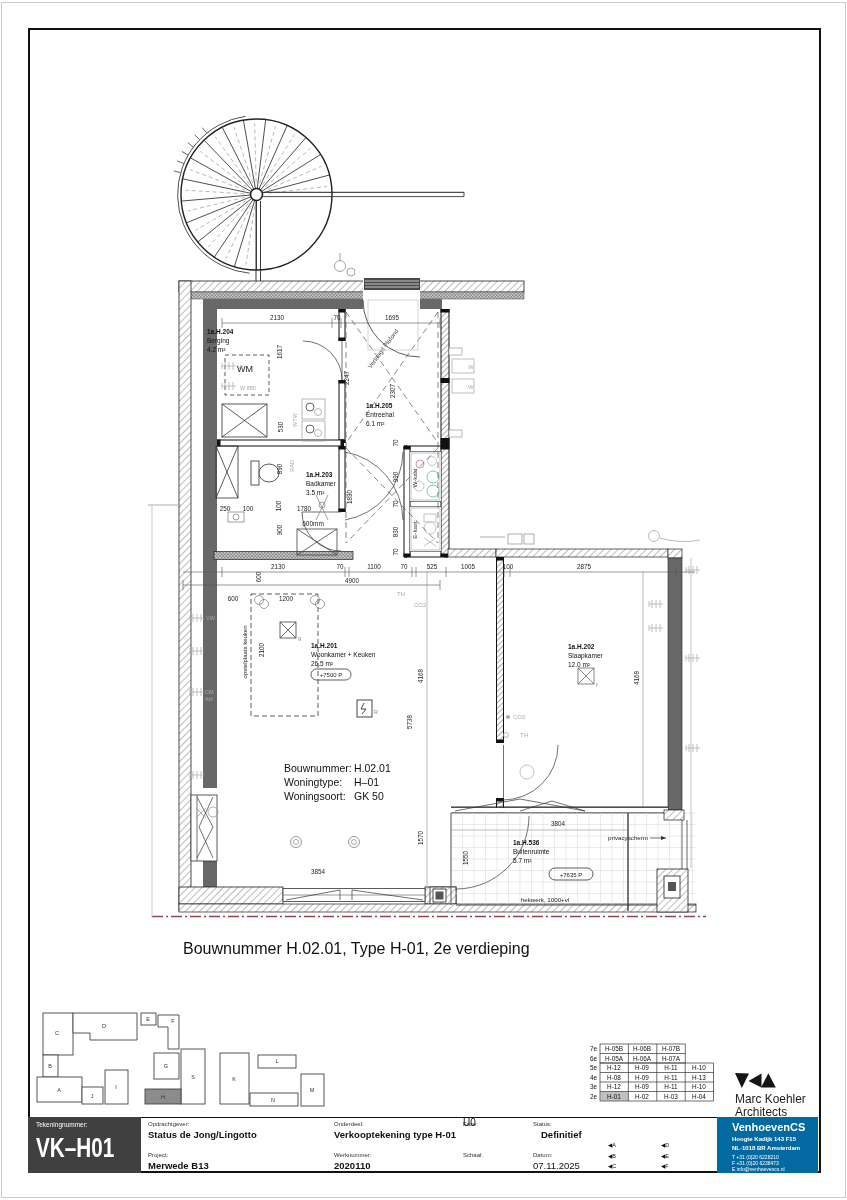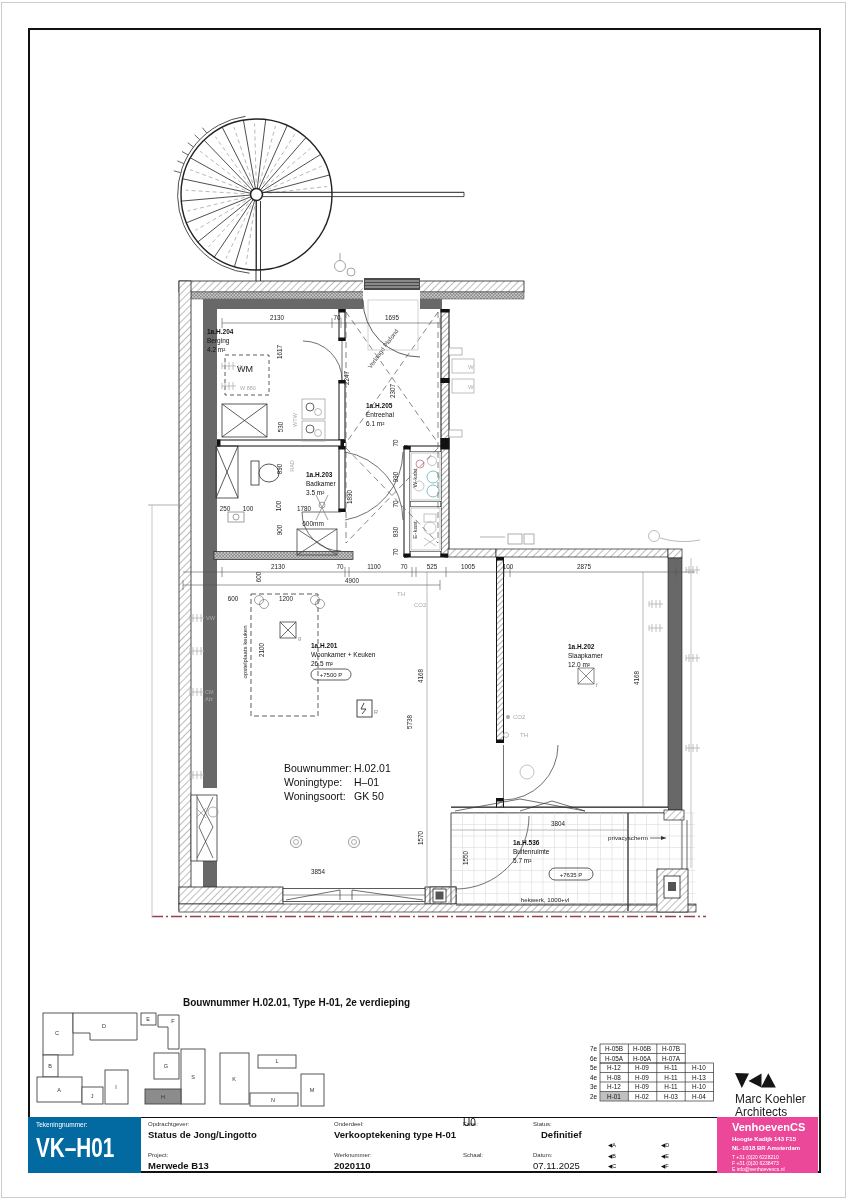--- a/index.html
+++ b/index.html
@@ -664,21 +664,21 @@
 <g font-size="10.5" fill="#111">
 <text x="284" y="772">Bouwnummer:</text>
       <text x="354" y="772">H.02.01</text>
 <text x="284" y="786">Woningtype:</text>
       <text x="354" y="786">H–01</text>
 <text x="284" y="800">Woningsoort:</text>
       <text x="354" y="800">GK 50</text>
 </g>
 </svg>
 
-<div class="abs" style="left:183px;top:997px;font-size:10px;font-weight:bold;color:#111;">Bouwnummer H.02.01, Type H-01, 2e verdieping</div>
+<div class="abs" style="left:183px;top:940px;font-size:16px;font-weight:normal;color:#111;">Bouwnummer H.02.01, Type H-01, 2e verdieping</div>
 
 <svg class="abs" style="left:0;top:0" width="847" height="1200" viewBox="0 0 847 1200">
 <g fill="#fff" stroke="#444" stroke-width="0.9">
 
 <rect x="43" y="1013" width="30" height="42"></rect>
 
 <polygon points="73,1013 137,1013 137,1040 90,1040 90,1033 73,1033"></polygon>
 
 <rect x="43" y="1055" width="15" height="22"></rect>
 
@@ -773,21 +773,21 @@
 <polygon points="735,1073 749,1073.6 741.8,1088"></polygon>
 <polygon points="761.5,1073.5 761.5,1087.5 748.5,1081"></polygon>
 <polygon points="768.3,1073.3 761,1087.6 775.8,1087.6"></polygon>
 </g>
 </svg>
 
 <div class="abs" style="left:735px;top:1092.5px;font-size:11.9px;color:#1c1c1c;line-height:13.5px;">Marc Koehler<br>Architects</div>
 
 <div class="abs" style="left:28px;top:1117px;width:789px;height:0;border-top:1.2px solid #111;"></div>
 
-<div class="abs" style="left:28px;top:1117px;width:113px;height:56px;background:#0369a1;color:#fff;">
+<div class="abs" style="left:28px;top:1117px;width:113px;height:56px;background:#404040;color:#fff;">
 <div style="margin:4px 0 0 8px;font-size:6.5px;">Tekeningnummer:</div>
 <div style="margin:4px 0 0 8px;font-size:28px;font-weight:bold;white-space:nowrap;transform:scaleX(0.74);transform-origin:0 0;">VK–H01</div>
 </div>
 
 <div class="abs" style="left:148px;top:1121px;font-size:6px;color:#333;">Opdrachtgever:</div>
 <div class="abs" style="left:148px;top:1129px;font-size:9.5px;font-weight:bold;color:#111;">Status de Jong/Lingotto</div>
 <div class="abs" style="left:148px;top:1152px;font-size:6px;color:#333;">Project:</div>
 <div class="abs" style="left:148px;top:1160px;font-size:9.5px;font-weight:bold;color:#111;text-align:center;">Merwede B13</div>
 
 <div class="abs" style="left:334px;top:1121px;font-size:6px;color:#333;">Onderdeel:</div>
@@ -801,17 +801,17 @@
 <div class="abs" style="left:467px;top:1160px;font-size:9.5px;font-weight:bold;color:#111;margin-top:39px;">1 : 50</div>
 
 <div class="abs" style="left:533px;top:1121px;font-size:6px;color:#333;">Status:</div>
 <div class="abs" style="left:533px;top:1129px;font-size:9.5px;font-weight:bold;color:#111;margin-left:8px;">Definitief</div>
 <div class="abs" style="left:533px;top:1152px;font-size:6px;color:#333;">Datum:</div>
 <div class="abs" style="left:533px;top:1160px;font-size:9.5px;font-weight:normal;color:#111;">07.11.2025</div>
 
 <div class="abs" style="left:608px;top:1140px;font-size:5.5px;color:#111;line-height:10.5px;">◀A<br>◀B<br>◀C</div>
 <div class="abs" style="left:661px;top:1140px;font-size:5.5px;color:#111;line-height:10.5px;">◀D<br>◀E<br>◀F</div>
 
-<div class="abs" style="left:717px;top:1117px;width:101px;height:56px;background:#ec4899;color:#fff;">
+<div class="abs" style="left:717px;top:1117px;width:101px;height:56px;background:#0369a1;color:#fff;">
 <div style="margin:4px 0 0 15px;font-size:11px;font-weight:bold;">VenhoevenCS</div>
 <div style="margin:2px 0 0 15px;font-size:6px;font-weight:bold;line-height:8.5px;">Hoogte Kadijk 143 F15<br>NL-1018 BR Amsterdam</div>
 <div style="margin:2px 0 0 15px;font-size:5px;line-height:6.2px;">T +31 (0)20 6228210<br>F +31 (0)20 6238473<br>E info@venhoevencs.nl</div>
 </div>
 
 </body></html>

